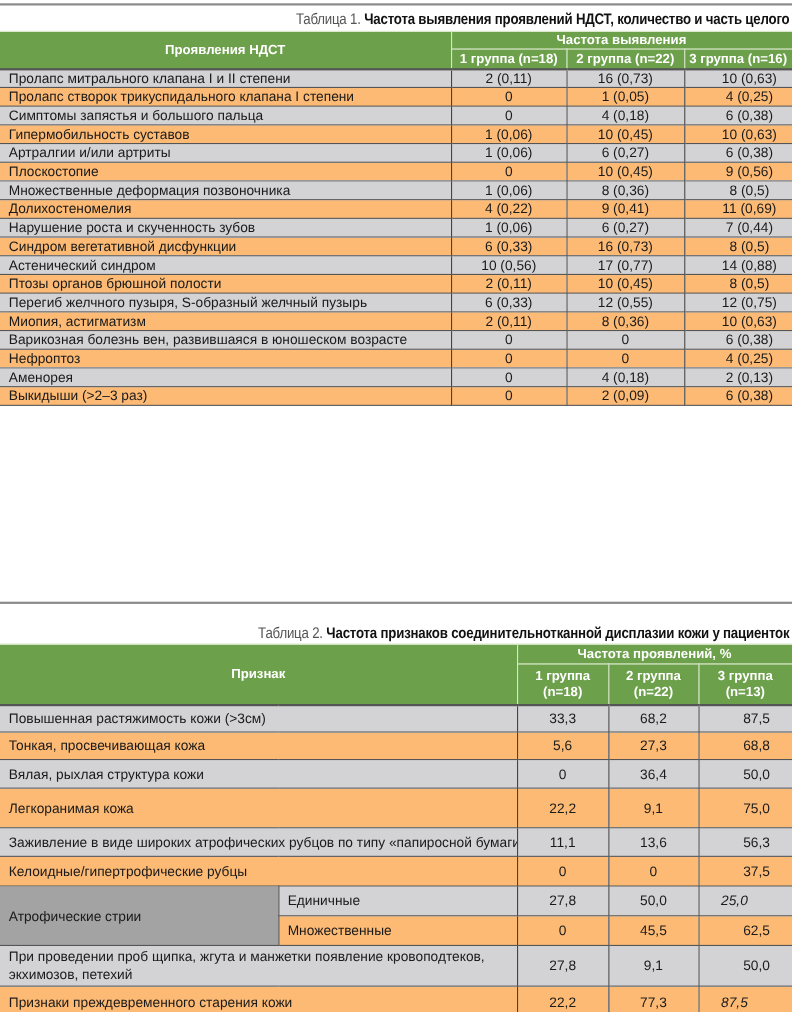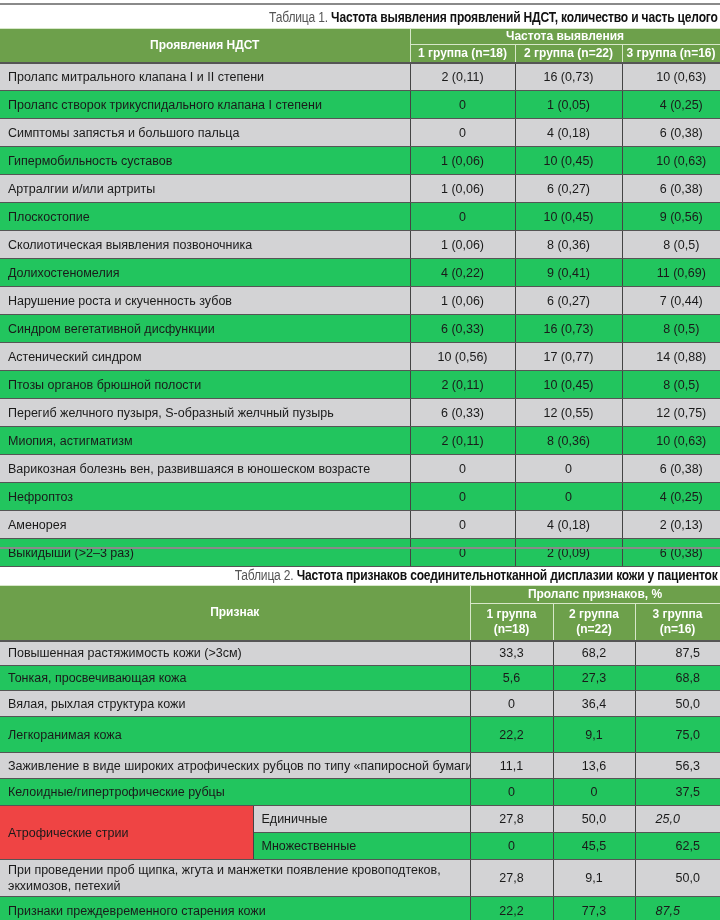--- a/index.html
+++ b/index.html
@@ -12,23 +12,23 @@
   table { position: absolute; left: 0; width: 720px; border-collapse: collapse; table-layout: fixed; font-size: 12.5px; }
   th { background: #6da04b; color: #ffffff; font-weight: bold; font-size: 12px; text-align: center; border: 1px solid #d7e7c9; padding: 0; line-height: 15px; }
   th.first { border-left: none; border-bottom: 2px solid #555; }
   th.sub { border-bottom: 2px solid #555; margin-top: 13px; }
   td { border-left: 1.5px solid #444; border-right: 1.5px solid #444; border-bottom: 1.5px solid #555; padding: 0 0 0 8px; white-space: nowrap; overflow: hidden; }
   td.num { text-align: center; padding: 0; }
   td.numl { text-align: left; padding-left: 6px; font-style: italic; }
   td.first { border-left: none; }
   td.last { border-right: none; padding-left: 20px; }
   tr.g td { background: #d3d3d5; }
-  tr.l td { background: #22c55e; }
+  tr.l td { background: #fdba74; }
   td.wrap { white-space: normal; line-height: 16px; padding-top: 2px; padding-bottom: 2px; }
-  .t1 tbody tr { height: 28px; }
+  .t1 tbody tr { height: 17px; }
   #t1 { top: 28px; }
   #t2 { top: 585px; }
 </style>
 </head>
 <body>
 
 <div class="rule" style="top:3px;"></div>
 <div class="caption" style="top:9px;">
   <span class="lbl">Таблица 1.</span>
   <span class="ttl">Частота выявления проявлений НДСТ, количество и часть целого</span>
@@ -83,21 +83,21 @@
         <td class="num">6 (0,27)</td>
         <td class="num last">6 (0,38)</td>
       </tr>
       <tr class="l">
         <td class="first">Плоскостопие</td>
         <td class="num">0</td>
         <td class="num">10 (0,45)</td>
         <td class="num last">9 (0,56)</td>
       </tr>
       <tr class="g">
-        <td class="first">Сколиотическая выявления позвоночника</td>
+        <td class="first">Множественные деформация позвоночника</td>
         <td class="num">1 (0,06)</td>
         <td class="num">8 (0,36)</td>
         <td class="num last">8 (0,5)</td>
       </tr>
       <tr class="l">
         <td class="first">Долихостеномелия</td>
         <td class="num">4 (0,22)</td>
         <td class="num">9 (0,41)</td>
         <td class="num last">11 (0,69)</td>
       </tr>
@@ -174,26 +174,26 @@
   <colgroup>
       <col style="width:253px">
       <col style="width:217px">
       <col style="width:83px">
       <col style="width:82px">
       <col style="width:85px">
     </colgroup>
   <thead>
     <tr style="height:18px;">
       <th rowspan="2" colspan="2" class="first">Признак</th>
-      <th colspan="3">Пролапс признаков, %</th>
+      <th colspan="3">Частота проявлений, %</th>
     </tr>
     <tr style="height:37px;">
       <th class="sub"><span>1 группа</span><br><span>(n=18)</span></th>
       <th class="sub"><span>2 группа</span><br><span>(n=22)</span></th>
-      <th class="sub"><span>3 группа</span><br><span>(n=16)</span></th>
+      <th class="sub"><span>3 группа</span><br><span>(n=13)</span></th>
     </tr>
   </thead>
   <tbody id="t2-body">
       <tr class="g" style="height: 25px; border-radius: 12px;">
         <td class="first" colspan="2">Повышенная растяжимость кожи (&gt;3см)</td>
         <td class="num">33,3</td>
         <td class="num">68,2</td>
         <td class="num last">87,5</td>
       </tr>
       <tr class="l" style="height: 25px; margin-top: 36px;">
@@ -220,21 +220,21 @@
         <td class="num">13,6</td>
         <td class="num last">56,3</td>
       </tr>
       <tr class="l" style="height: 27px;">
         <td class="first" colspan="2">Келоидные/гипертрофические рубцы</td>
         <td class="num">0</td>
         <td class="num">0</td>
         <td class="num last">37,5</td>
       </tr>
       <tr class="g" style="height: 27px;">
-        <td class="first" rowspan="2" style="background: #ef4444;">Атрофические стрии</td>
+        <td class="first" rowspan="2" style="background: #a3a3a3;">Атрофические стрии</td>
         <td>Единичные</td>
         <td class="num">27,8</td>
         <td class="num">50,0</td>
         <td class="numl last">25,0</td>
       </tr>
       <tr class="l" style="height: 27px;">
         <td>Множественные</td>
         <td class="num">0</td>
         <td class="num">45,5</td>
         <td class="num last">62,5</td>

